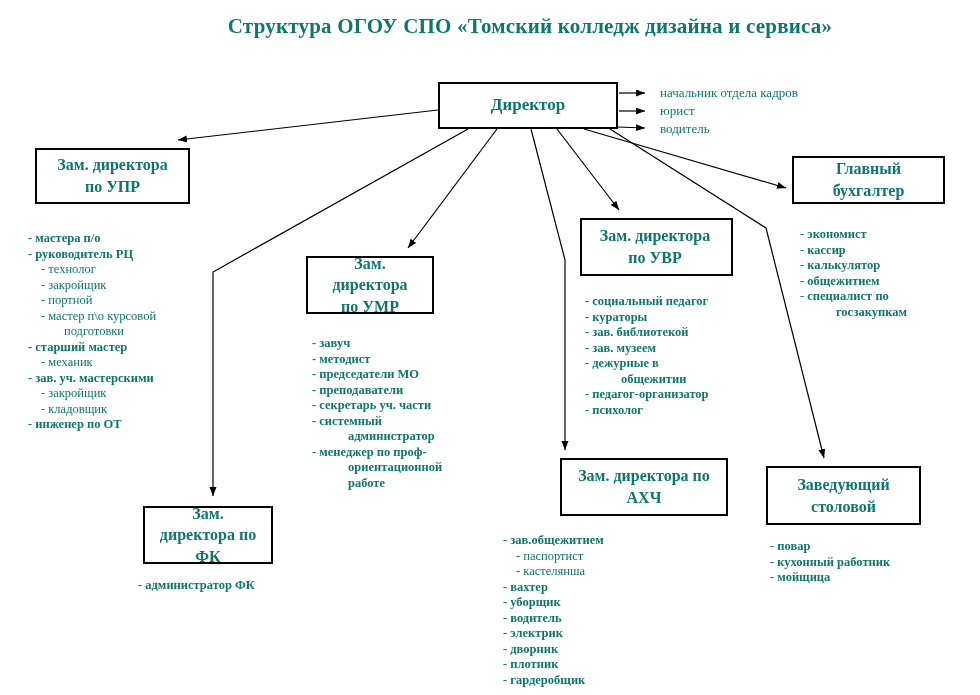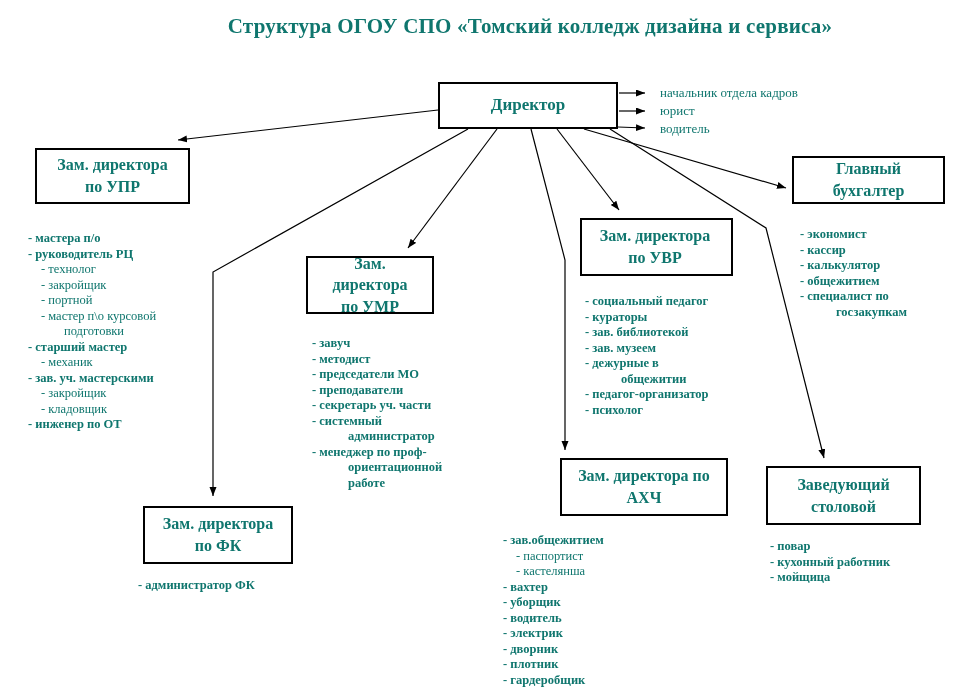--- a/index.html
+++ b/index.html
@@ -110,21 +110,21 @@
   </div>
   <div class="staff" style="left:800px;top:227px;">
       <div class="staff-item ind0 b">- экономист</div>
       <div class="staff-item ind0 b">- кассир</div>
       <div class="staff-item ind0 b">- калькулятор</div>
       <div class="staff-item ind0 b">- общежитием</div>
       <div class="staff-item ind0 b">- специалист по</div>
       <div class="staff-item ind2 b">госзакупкам</div>
     </div>
 
-  <div class="box" style="left:143px;top:506px;width:150px;height:58px;">
+  <div class="box" style="left:143px;top:506px;width:130px;height:58px;">
     <span>Зам. директора по ФК</span>
   </div>
   <div class="staff" style="left:138px;top:578px;">
       <div class="staff-item ind0 b">- администратор ФК</div>
     </div>
 
   <div class="box" style="left:520px;top:458px;width:168px;height:58px;margin-left:40px;">
     <span>Зам. директора по АХЧ</span>
   </div>
   <div class="staff" style="left:503px;top:533px;">

